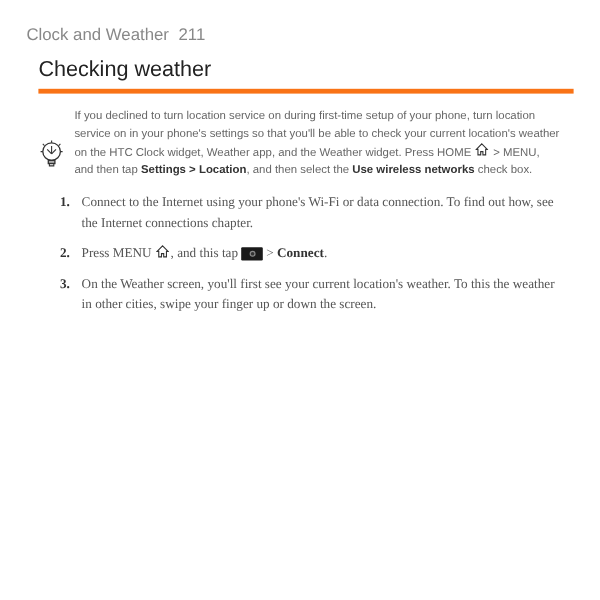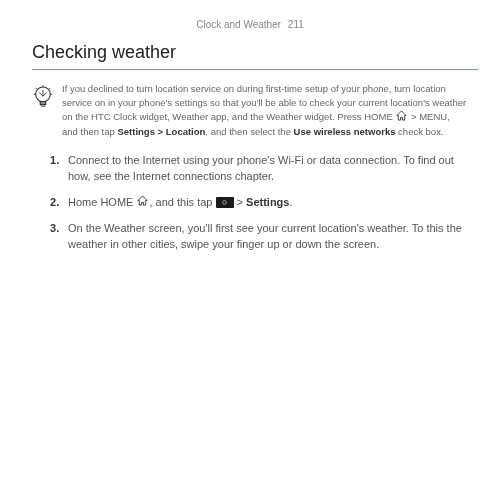--- a/index.html
+++ b/index.html
@@ -11,50 +11,50 @@
       width: 500px;
       height: 500px;
       background: #fff;
       font-family: Arial, Helvetica, sans-serif;
       color: #333;
       padding: 18px 22px;
       font-size: 10.5px;
       line-height: 1.45;
     }
     .header-line {
-      text-align: center;
-      font-size: 10px;
+      text-align: left;
+      font-size: 14px;
       color: #888;
       margin-bottom: 6px;
     }
     .page-num {
       margin-left: 4px;
     }
     h1 {
       font-size: 18px;
       font-weight: normal;
       color: #222;
       padding-bottom: 4px;
-      border-bottom: 1px solid #f97316;
+      border-bottom: 4px solid #f97316;
       margin-bottom: 12px;
       margin-left: 10px;
     }
     .body-content {
       padding-left: 28px;
       padding-right: 10px;
     }
     .para {
       margin-bottom: 10px;
       color: #555;
       font-size: 11px;
       line-height: 1.5;
     }
     .tip-box {
       display: flex;
-      align-items: flex-start;
+      align-items: flex-end;
       margin-bottom: 12px;
       margin-left: -18px;
     }
     .tip-icon {
       flex: 0 0 24px;
       margin-right: 6px;
       margin-top: 2px;
     }
     .tip-text {
       flex: 1;
@@ -76,20 +76,21 @@
       padding-left: 0;
     }
     ol li {
       counter-increment: item;
       position: relative;
       padding-left: 18px;
       margin-bottom: 9px;
       color: #555;
       font-size: 11px;
       line-height: 1.5;
+      font-family: Liberation Serif, serif;
     }
     ol li::before {
       content: counter(item) ".";
       position: absolute;
       left: 0;
       color: #333;
       font-weight: 600;
     }
     .inline-icon {
       display: inline-block;
@@ -157,22 +158,22 @@
     <div class="tip-text">
       <span>If you declined to turn location service on during first-time setup of your phone, turn location service on in your phone's settings so that you'll be able to check your current location's weather on the HTC Clock widget, Weather app, and the Weather widget. Press HOME </span><span class="inline-icon"><svg class="home-svg" viewBox="0 0 12 12">
             <path d="M6 1 L11 6 L9.5 6 L9.5 11 L7 11 L7 8 L5 8 L5 11 L2.5 11 L2.5 6 L1 6 Z" fill="none" stroke="#333" stroke-width="1"></path>
           </svg></span><span> &gt; MENU, and then tap </span><span class="bold">Settings &gt; Location</span><span>, and then select the </span><span class="bold">Use wireless networks</span><span> check box.</span>
     </div>
   </div>
 
   <ol>
     <li>Connect to the Internet using your phone's Wi-Fi or data connection. To find out how, see the Internet connections chapter.</li>
     <li>
-      <span>Home HOME </span><span class="inline-icon"><svg class="home-svg" viewBox="0 0 12 12">
+      <span>Press MENU </span><span class="inline-icon"><svg class="home-svg" viewBox="0 0 12 12">
             <path d="M6 1 L11 6 L9.5 6 L9.5 11 L7 11 L7 8 L5 8 L5 11 L2.5 11 L2.5 6 L1 6 Z" fill="none" stroke="#333" stroke-width="1"></path>
           </svg></span><span>, and this tap </span><span class="camera-box">
           <span class="camera-dot"></span>
-        </span><span> &gt; </span><span class="bold">Settings</span><span>.</span>
+        </span><span> &gt; </span><span class="bold">Connect</span><span>.</span>
     </li>
     <li>On the Weather screen, you'll first see your current location's weather. To this the weather in other cities, swipe your finger up or down the screen.</li>
   </ol>
 
 </div>
 
 </body></html>

